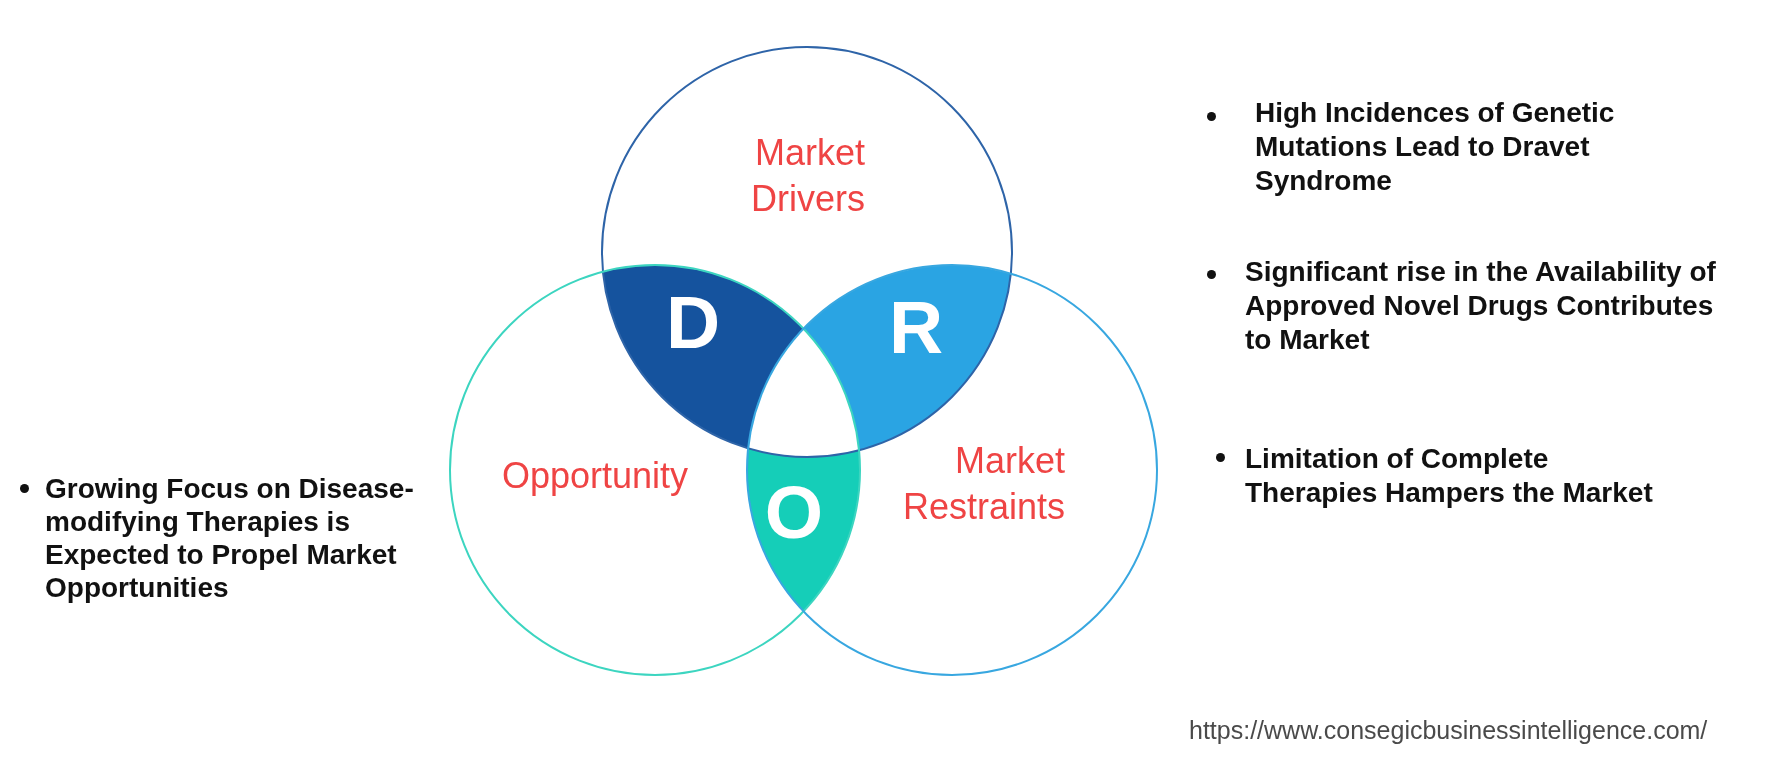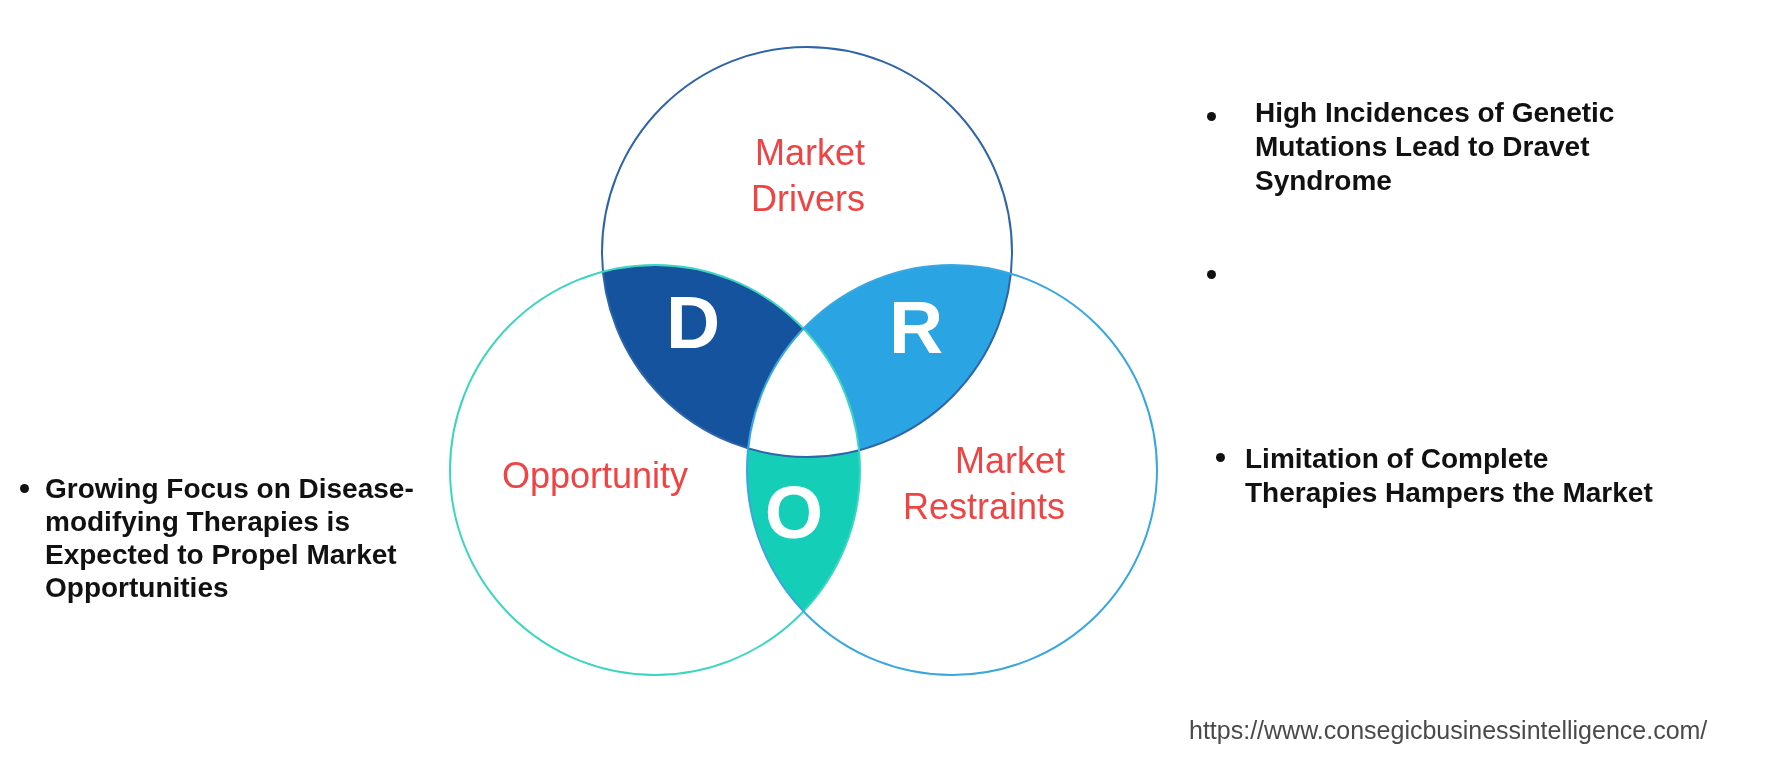--- a/index.html
+++ b/index.html
@@ -83,20 +83,23 @@
 modifying Therapies is
 Expected to Propel Market
 Opportunities</div>
 
   <span class="bullet-dot" style="left:1207px;top:112px;"></span>
   <div class="bullet-text right" style="left:1245px;top:96px;margin-left:10px;">High Incidences of Genetic
 Mutations Lead to Dravet
 Syndrome</div>
 
   <span class="bullet-dot" style="left:1207px;top:270px;"></span>
+  <div class="bullet-text right" style="left:1245px;top:255px;">Significant rise in the Availability of
+Approved Novel Drugs Contributes
+to Market</div>
 
   <span class="bullet-dot" style="left:1216px;top:453px;"></span>
   <div class="bullet-text right" style="left:1245px;top:442px;">Limitation of Complete
 Therapies Hampers the Market</div>
 
   <div class="footer-url" style="left:1189px;top:716px;text-align:right;">https://www.consegicbusinessintelligence.com/</div>
 
 </div>
 
 </body></html>

